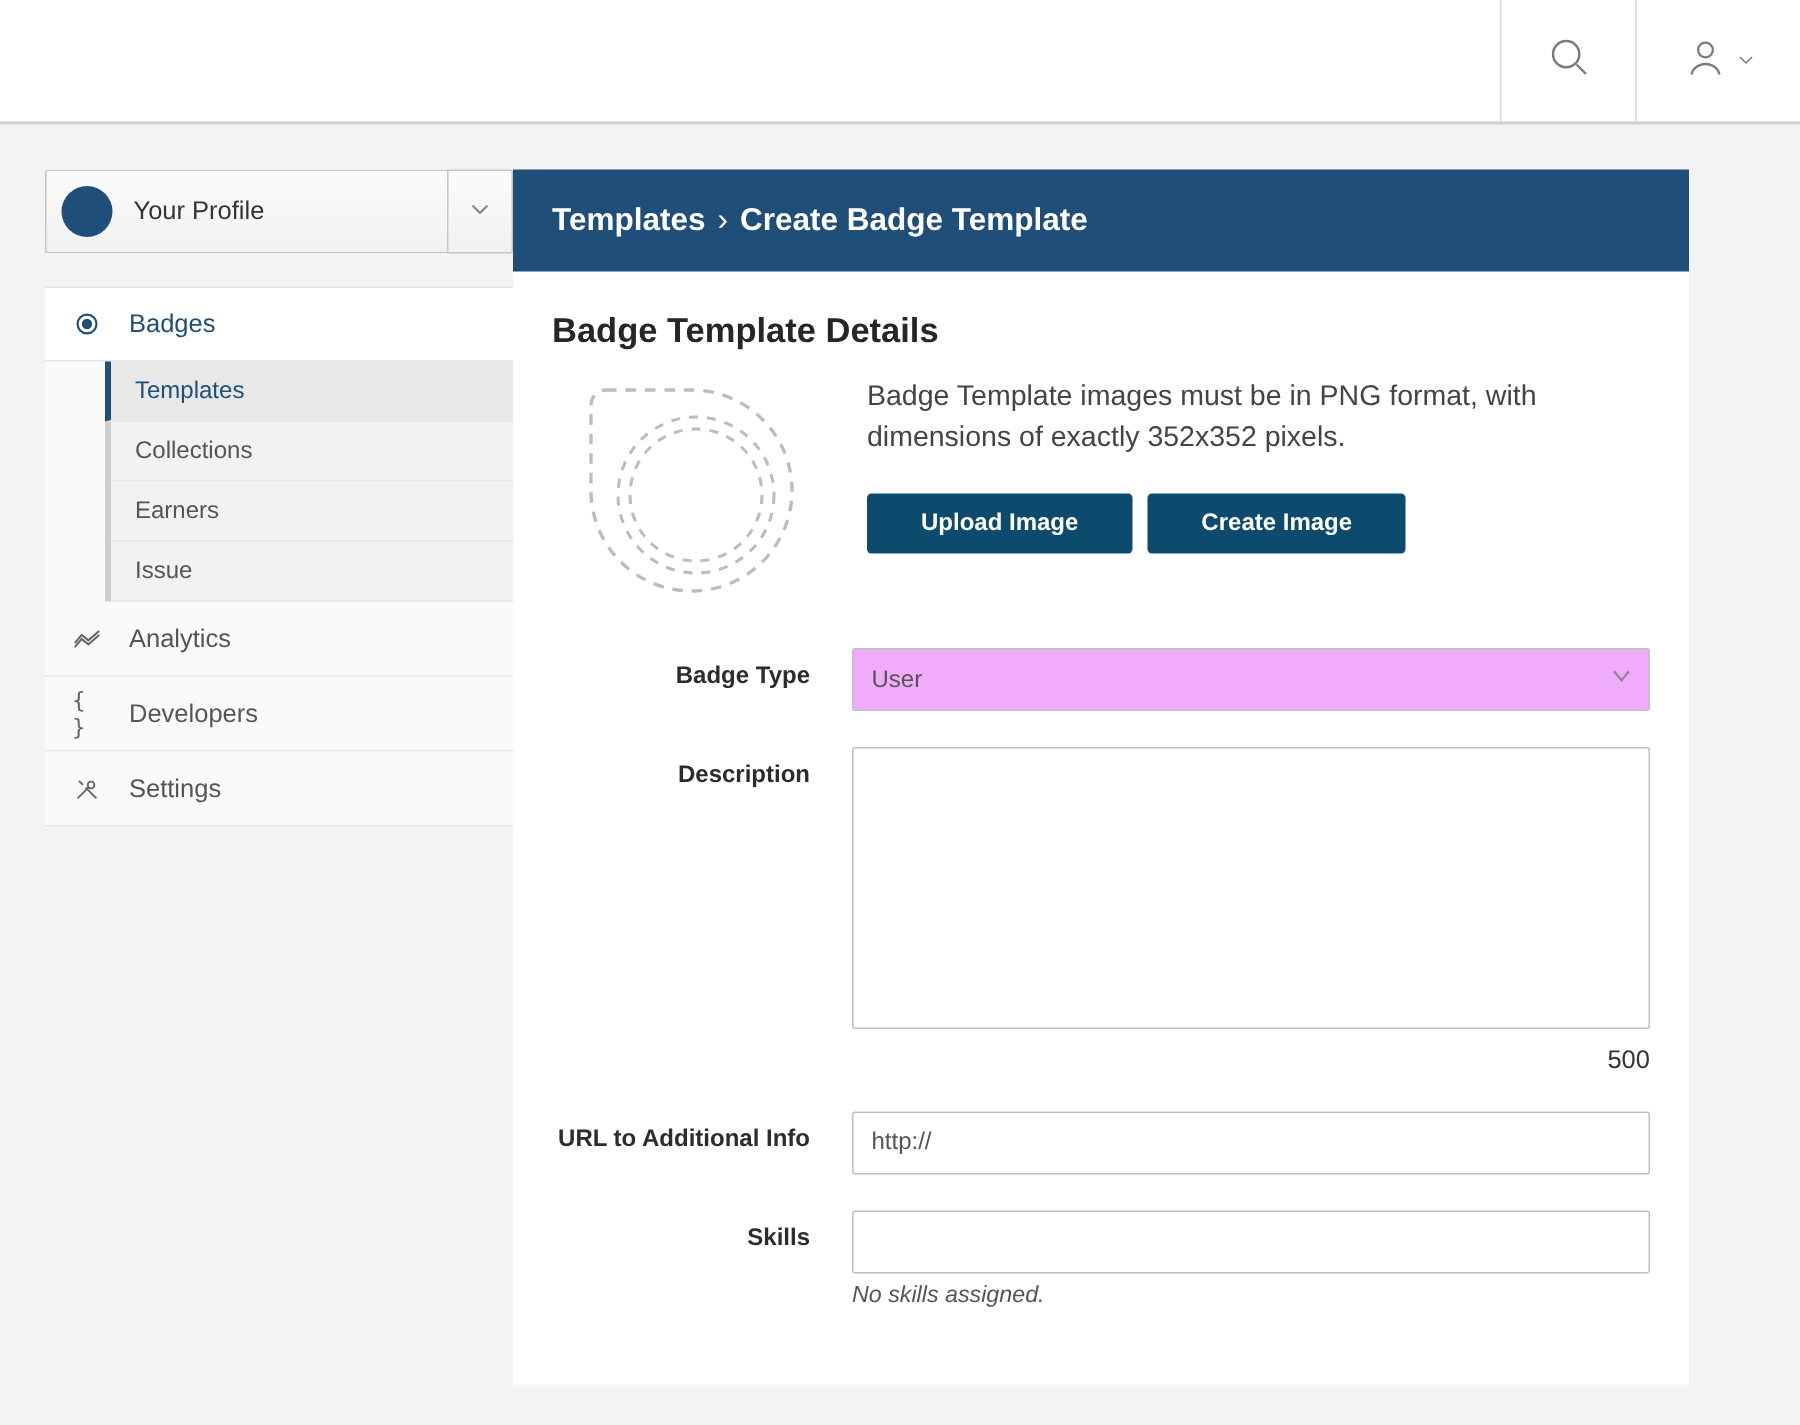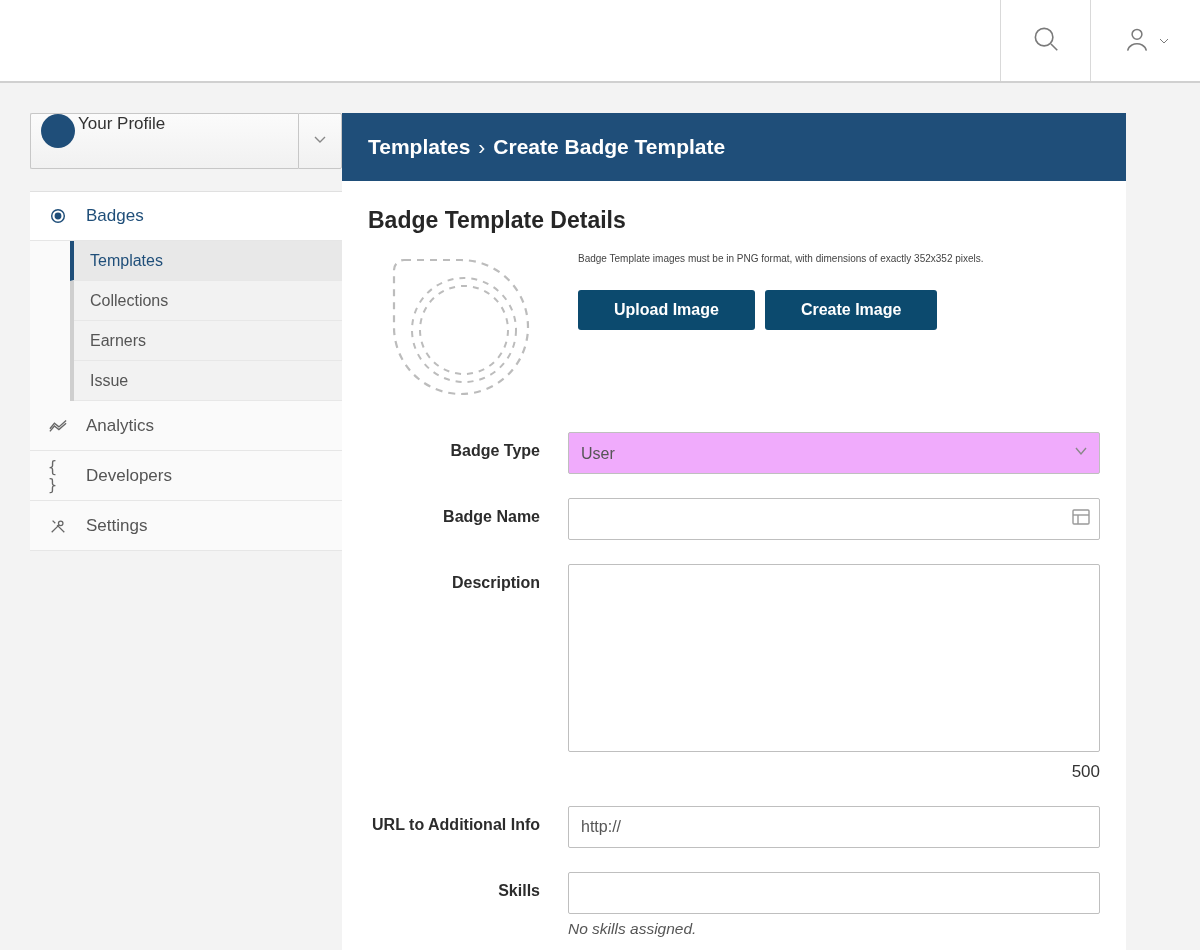--- a/index.html
+++ b/index.html
@@ -47,22 +47,22 @@
   .profile-row {
     display: flex;
     height: 56px;
   }
   .profile-btn {
     flex: 1;
     border: 1px solid #c7c7c7;
     border-right: none;
     background: linear-gradient(#fbfbfb,#f1f1f1);
     display: flex;
-    align-items: flex-start;
-    gap: 3px;
+    align-items: center;
+    gap: 14px;
     padding: 0 10px;
     cursor: pointer;
     border-radius: 2px 0 0 2px;
   }
   .profile-avatar {
     width: 34px; height: 34px;
     border-radius: 50%;
     background: #1f4e79;
   }
   .profile-label {
@@ -160,21 +160,21 @@
     margin-bottom: 30px;
     align-items: flex-start;
   }
   .badge-placeholder {
     width: 150px; height: 150px;
     position: relative;
     margin-left: 18px;
   }
   .upload-right { flex: 1; }
   .upload-hint {
-    font-size: 10px;
+    font-size: 19px;
     color: #444;
     line-height: 1.4;
     margin-bottom: 24px;
     max-width: 470px;
   }
   .btn-row { display: flex; gap: 10px; }
   .btn {
     background: #0c4a6e;
     color: #fff;
     border: none;
@@ -399,35 +399,20 @@
             </select>
             <span class="chev">
               <svg width="14" height="14" viewBox="0 0 14 14" fill="none" stroke="#888" stroke-width="1.4">
                 <polyline points="2,4 7,10 12,4"></polyline>
               </svg>
             </span>
           </div>
         </div>
       </div>
 
-      <div class="form-row">
-        <div class="form-label">Badge Name</div>
-        <div class="form-control-wrap">
-          <div class="input-wrap">
-            <input type="text" class="text-input" value="" style="">
-            <span class="field-icon">
-              <svg width="18" height="16" viewBox="0 0 18 16" fill="none" stroke="#999" stroke-width="1.4">
-                <rect x="1" y="1" width="16" height="14" rx="1"></rect>
-                <line x1="1" y1="6" x2="17" y2="6"></line>
-                <line x1="6" y1="6" x2="6" y2="15"></line>
-              </svg>
-            </span>
-          </div>
-        </div>
-      </div>
 
       <div class="form-row">
         <div class="form-label">Description</div>
         <div class="form-control-wrap">
           <textarea class="textarea" value="" style=""></textarea>
           <div class="counter">500</div>
         </div>
       </div>
 
       <div class="form-row">

